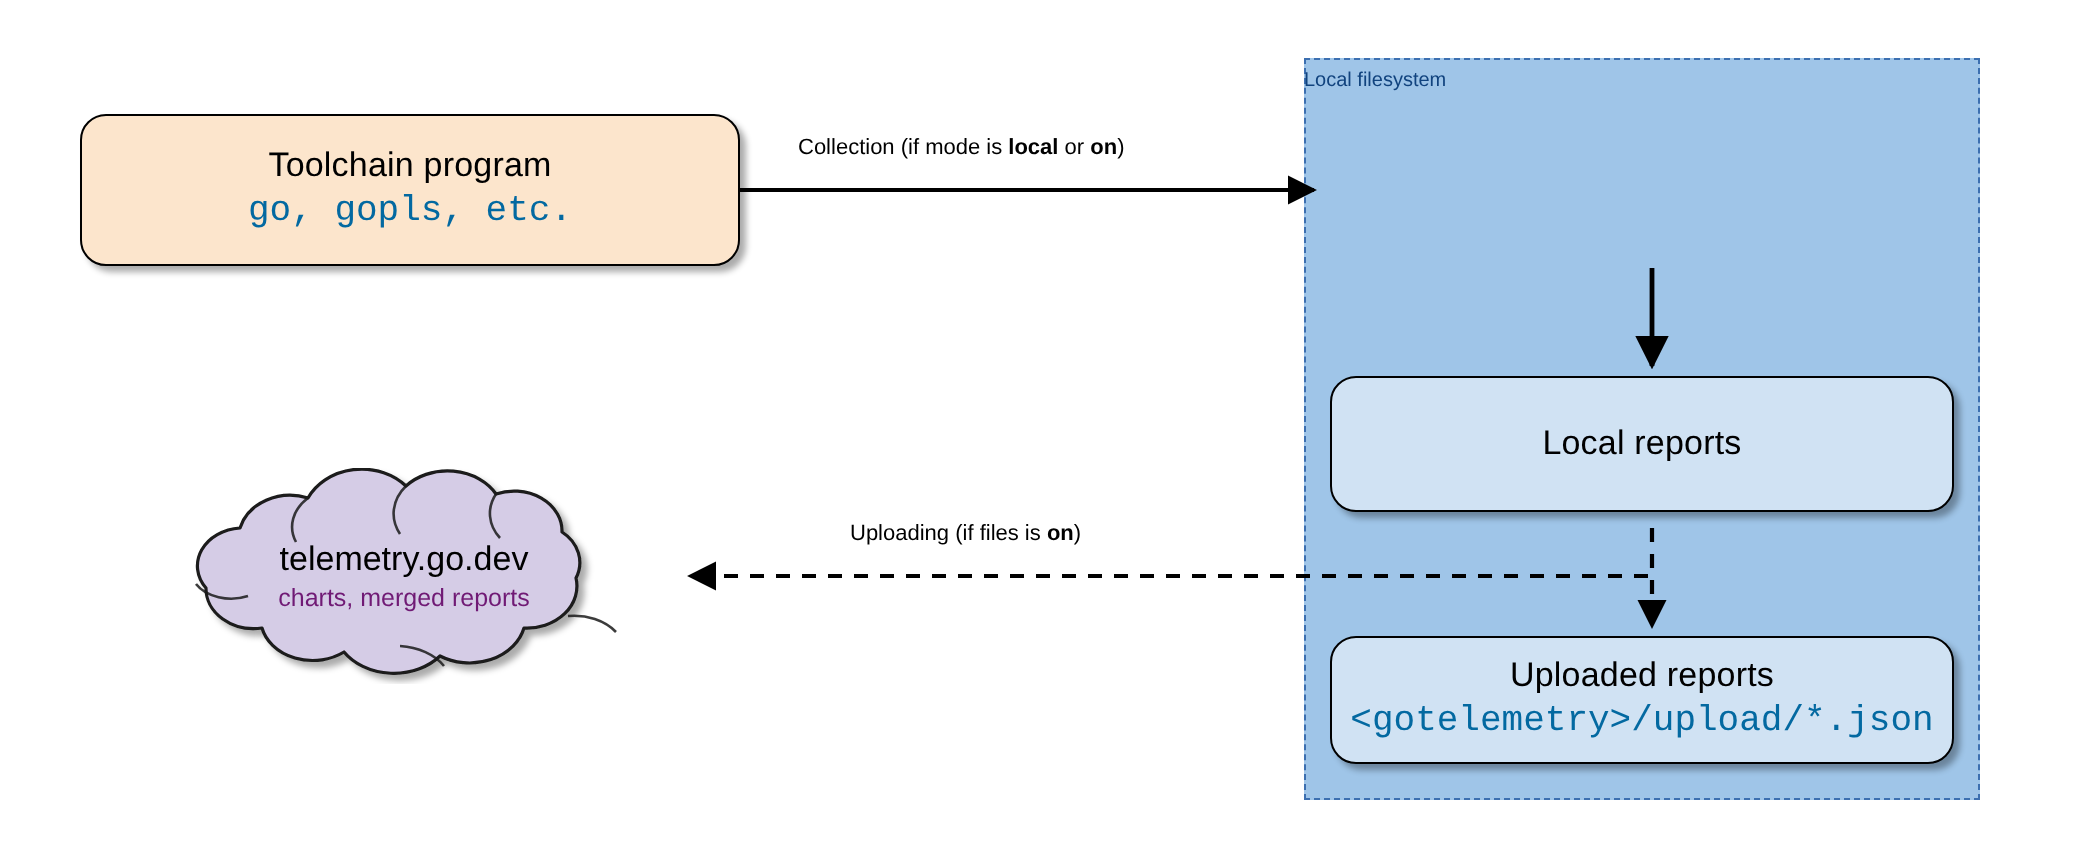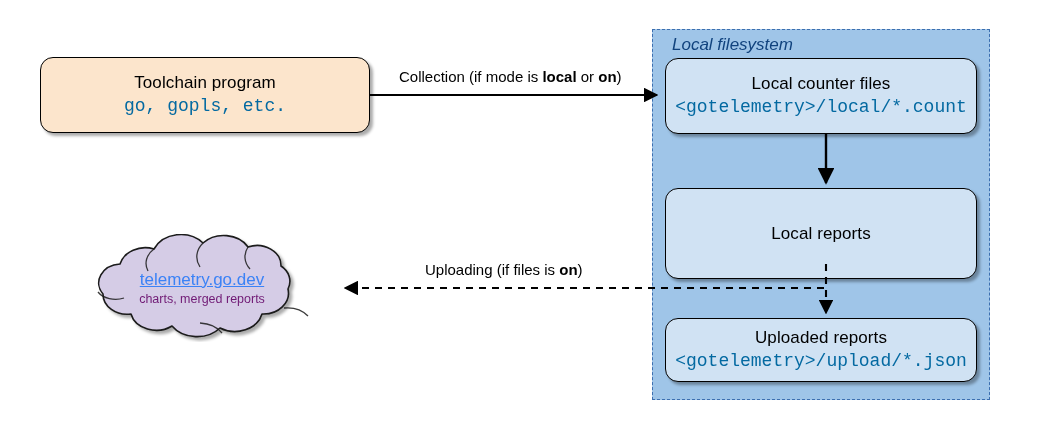--- a/index.html
+++ b/index.html
@@ -63,36 +63,35 @@
     left: 652px;
     top: 29px;
     width: 338px;
     height: 371px;
     box-sizing: border-box;
     background: #9fc5e8;
     border: 1.6px dashed #3c6fb0;
   }
   #fs-panel-label {
     position: absolute;
-    left: 672px;
+    left: 652px;
     top: 35px;
-    font-size: 17px;
+    font-size: 10px;
     color: #11437e;
     line-height: 1.2;
-    font-style: italic;
   }
 
   
   .fs-node {
     background: #d0e2f3;
     left: 665px;
     width: 312px;
   }
   #counter-files-node { top: 58px;  height: 76px; }
-  #local-reports-node { top: 188px; height: 91px; text-align: center; }
+  #local-reports-node { top: 188px; height: 68px; text-align: center; }
   #uploaded-reports-node { top: 318px; height: 64px; }
 
   
   #cloud-node {
     position: absolute;
     left: 62px;
     top: 234px;
     width: 280px;
     height: 108px;
   }
@@ -105,23 +104,22 @@
     height: 108px;
     display: flex;
     flex-direction: column;
     align-items: center;
     justify-content: center;
     text-align: center;
     pointer-events: none;
   }
   #cloud-text .title {
     font-size: 17px;
-    color: #3b82f6;
-    line-height: 1.15;
-    text-decoration: underline;
+    color: #000000;
+    line-height: 1.15;
   }
   #cloud-text .sub {
     font-size: 12.5px;
     color: #701a75;
     margin-top: 3px;
     line-height: 1.15;
   }
 
   
   #connectors {
@@ -129,21 +127,21 @@
     left: 0;
     top: 0;
     width: 1038px;
     height: 424px;
     pointer-events: none;
   }
 
   
   .edge-label {
     position: absolute;
-    font-size: 15px;
+    font-size: 11px;
     color: #000000;
     white-space: nowrap;
     line-height: 1.2;
   }
   .edge-label b { font-weight: bold; }
   #collection-label { left: 399px; top: 68px; }
   #uploading-label  { left: 425px; top: 261px; }
 </style>
 </head>
 <body>
@@ -151,24 +149,20 @@
 <div id="canvas">
 
   <div id="fs-panel"></div>
   <div id="fs-panel-label">Local filesystem</div>
 
   <div class="node" id="toolchain-node">
     <div class="title">Toolchain program</div>
     <div class="sub">go, gopls, etc.</div>
   </div>
 
-  <div class="node fs-node" id="counter-files-node">
-    <div class="title">Local counter files</div>
-    <div class="sub">&lt;gotelemetry&gt;/local/*.count</div>
-  </div>
 
   <div class="node fs-node" id="local-reports-node">
     <div class="title">Local reports</div>
   </div>
 
   <div class="node fs-node" id="uploaded-reports-node">
     <div class="title">Uploaded reports</div>
     <div class="sub">&lt;gotelemetry&gt;/upload/*.json</div>
   </div>
 

